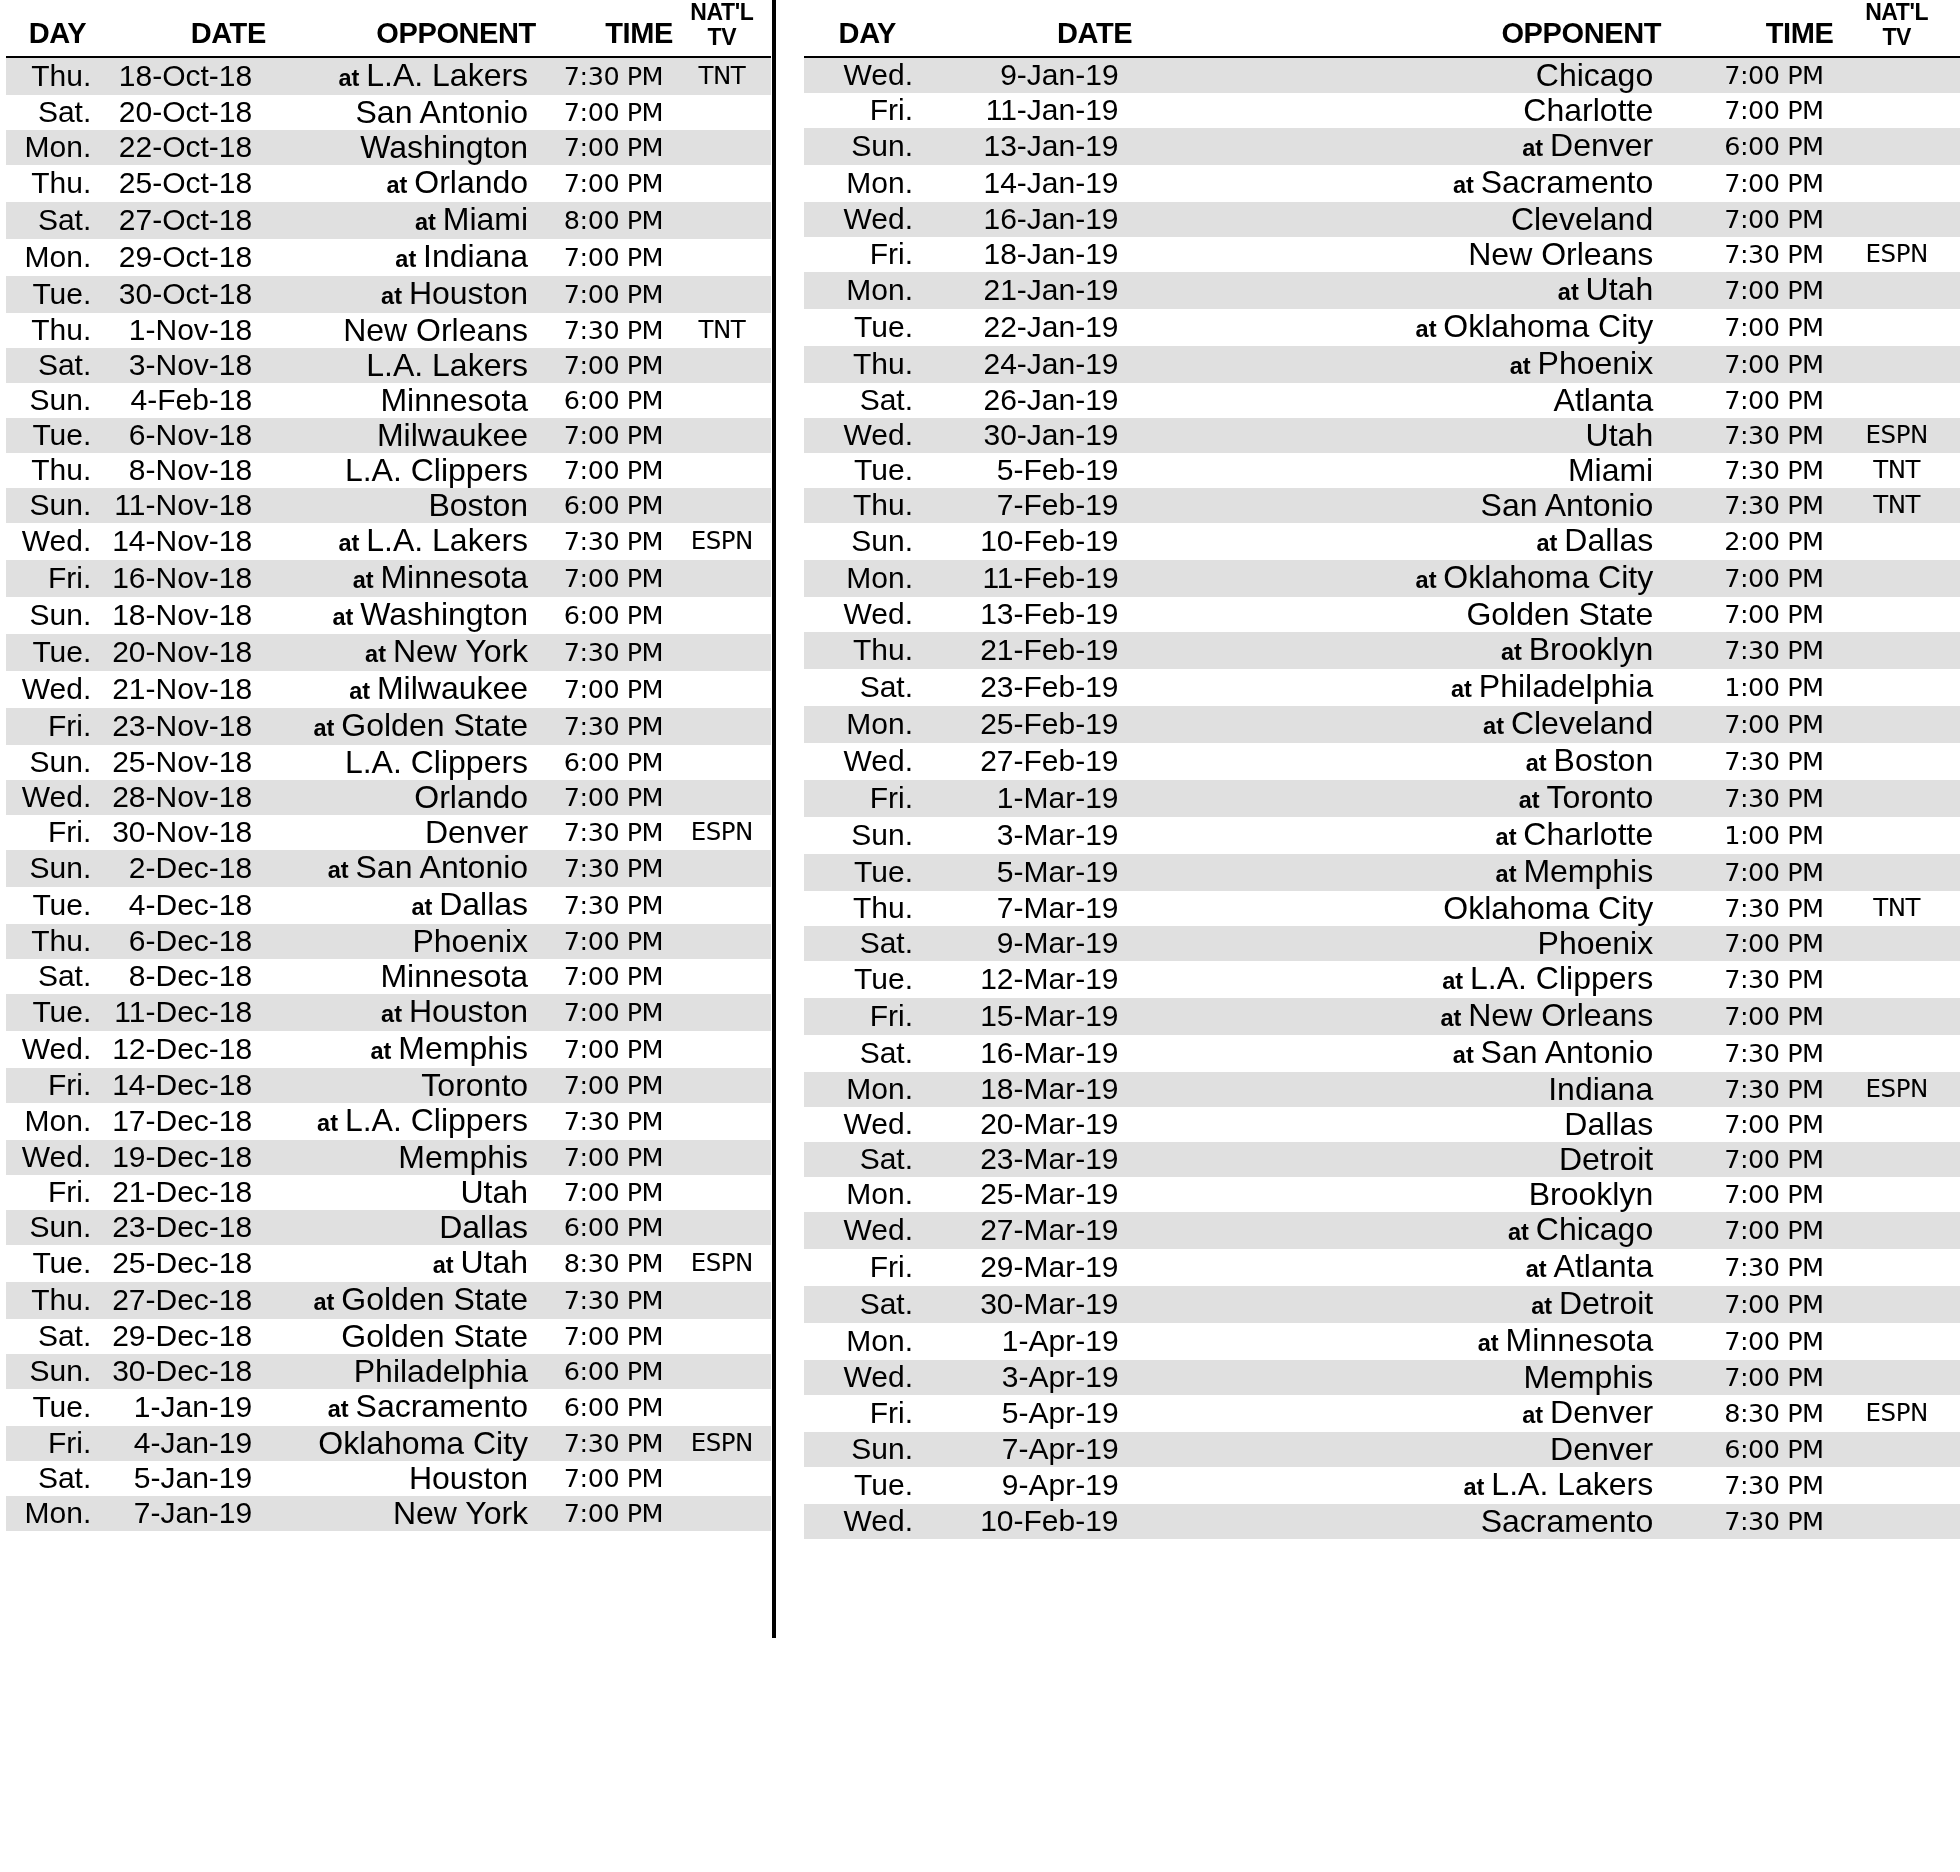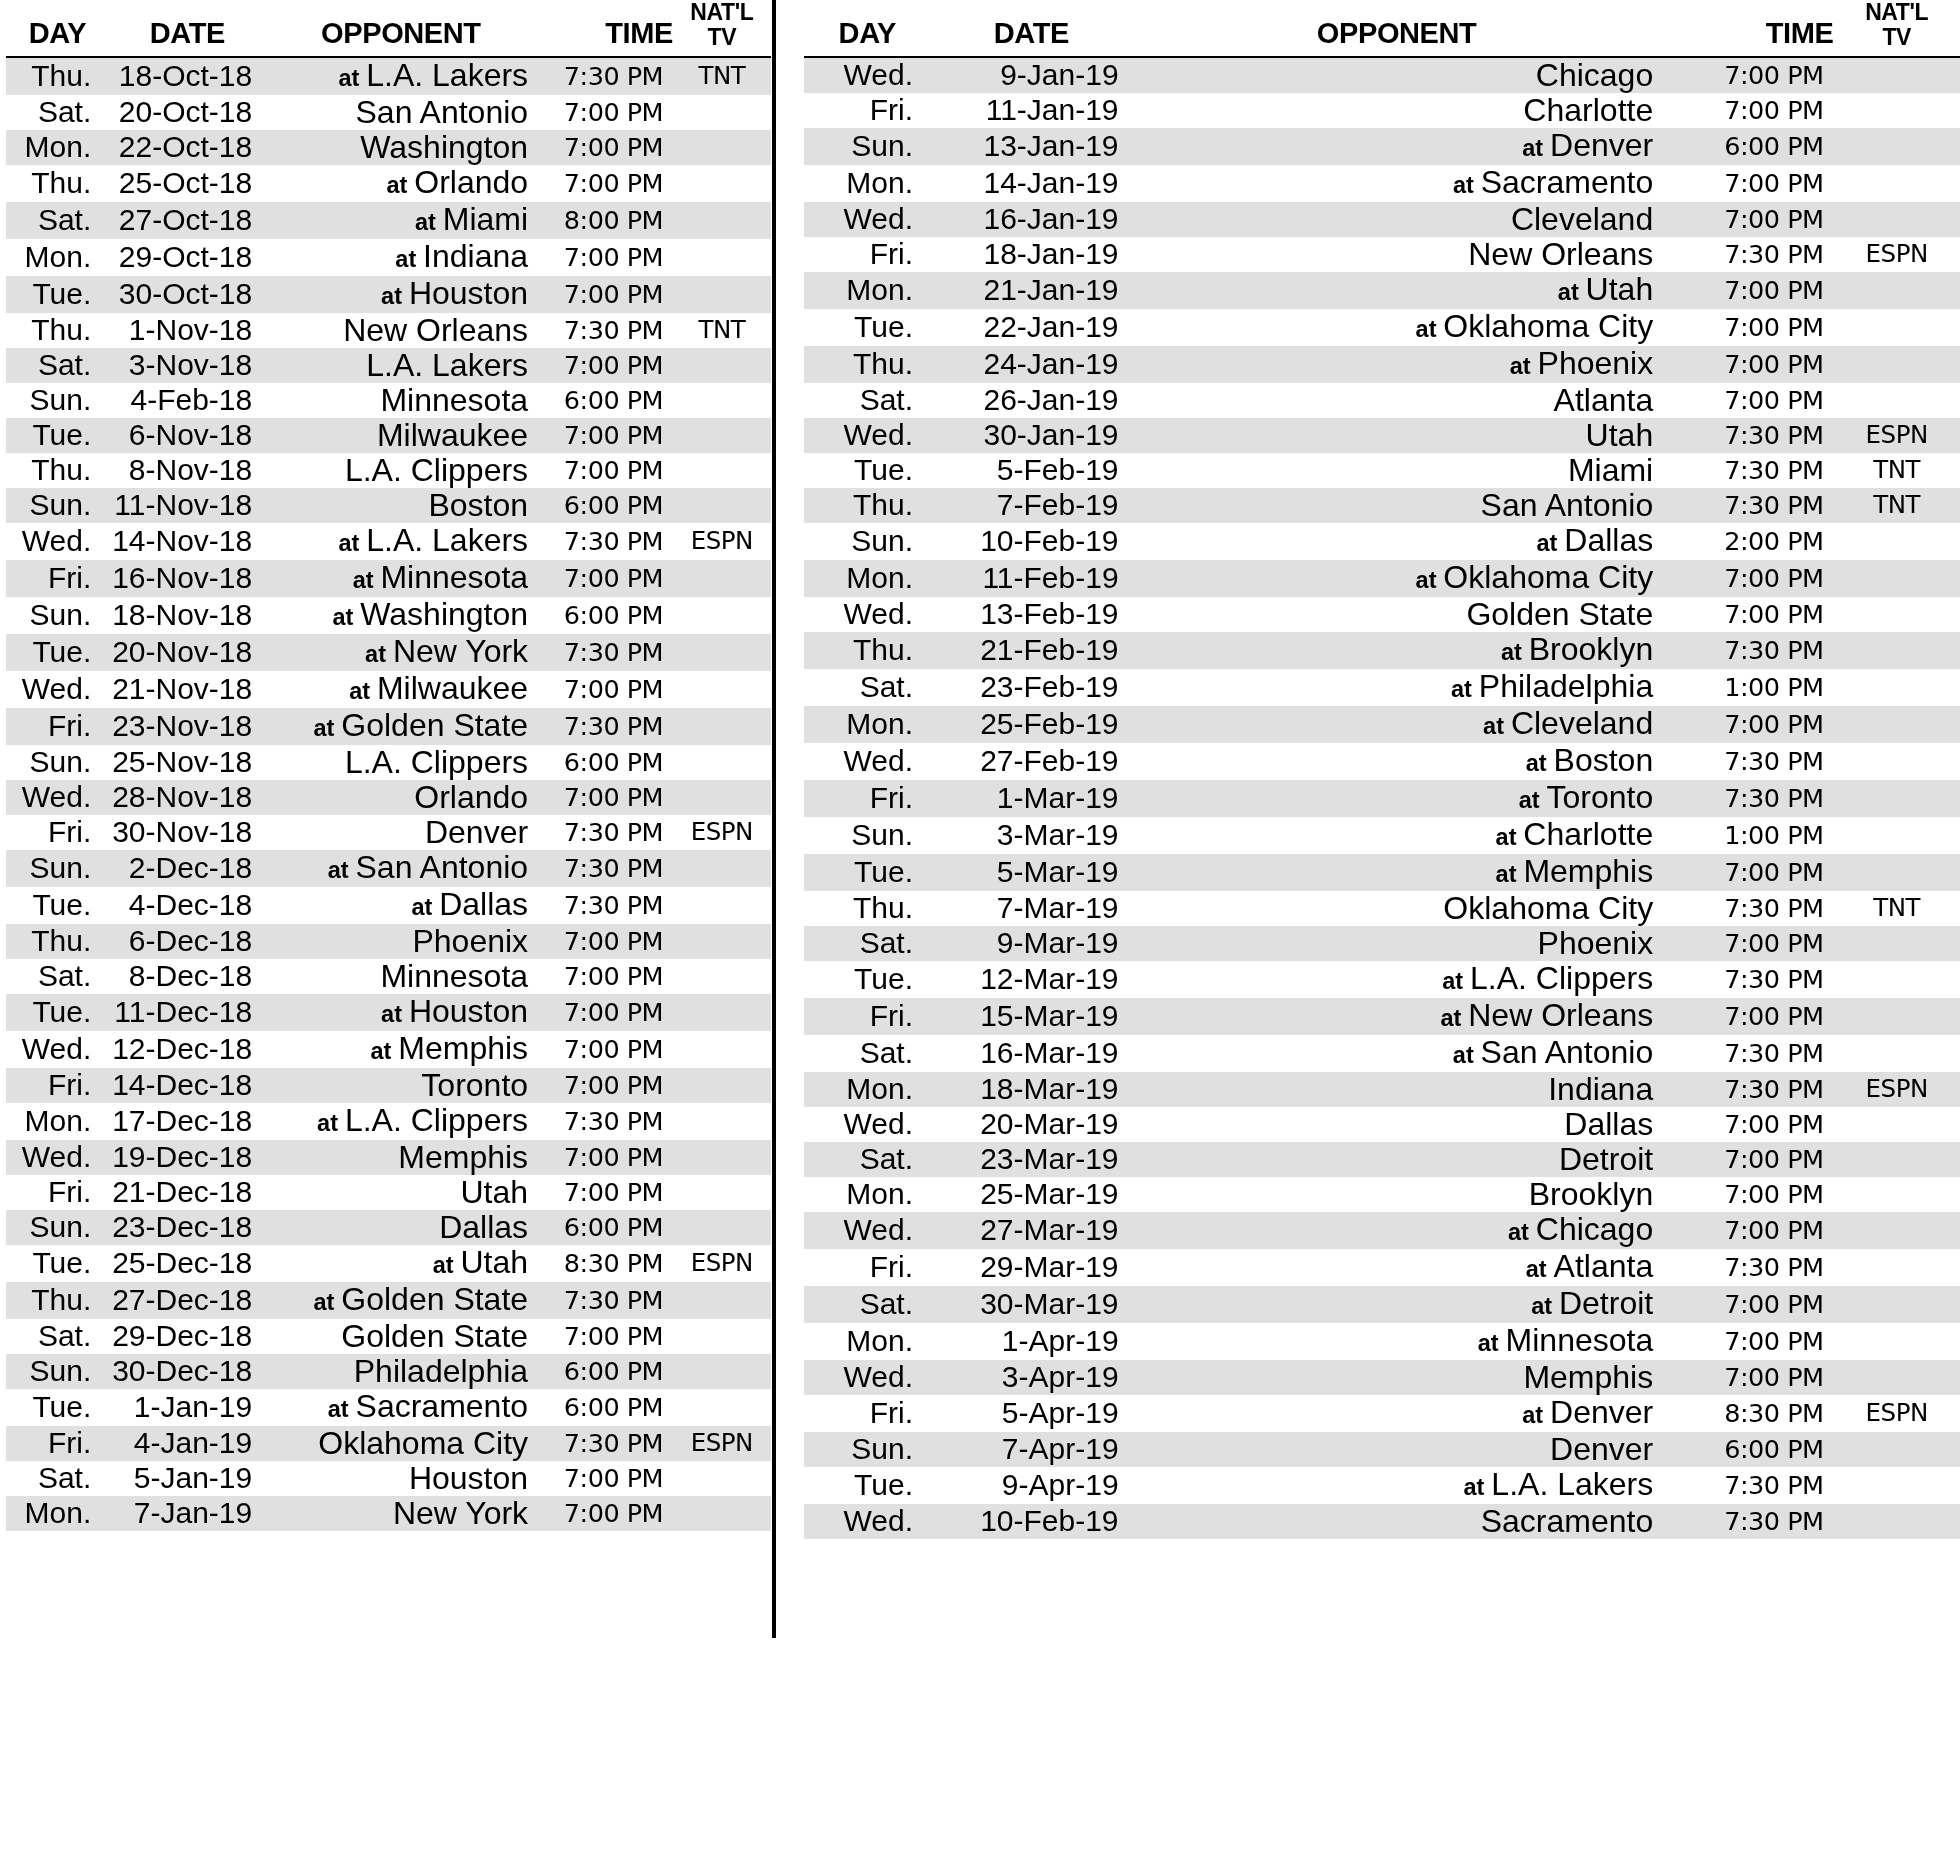--- a/index.html
+++ b/index.html
@@ -45,22 +45,22 @@
     font-family: "Liberation Sans", sans-serif;
     font-weight: bold;
     font-size: 29px;
     color: #000;
     padding: 0 0 3.9px 0;
     vertical-align: bottom;
     white-space: nowrap;
     letter-spacing: -0.4px;
   }
   th.h-day { text-align: center; }
-  th.h-date { text-align: center; }
-  th.h-opp { text-align: center; }
+  th.h-date { text-align: right; }
+  th.h-opp { text-align: right; }
   th.h-time { text-align: right; }
   th.h-tv  { text-align: center; font-size: 23px; line-height: 1.08; }
   .tv-l1 { display: block; }
   .tv-l2 { display: block; }
 
   thead tr.head-row th {
     border-bottom: 2.9px double #000;
     padding-bottom: 5.9px;
   }
 

